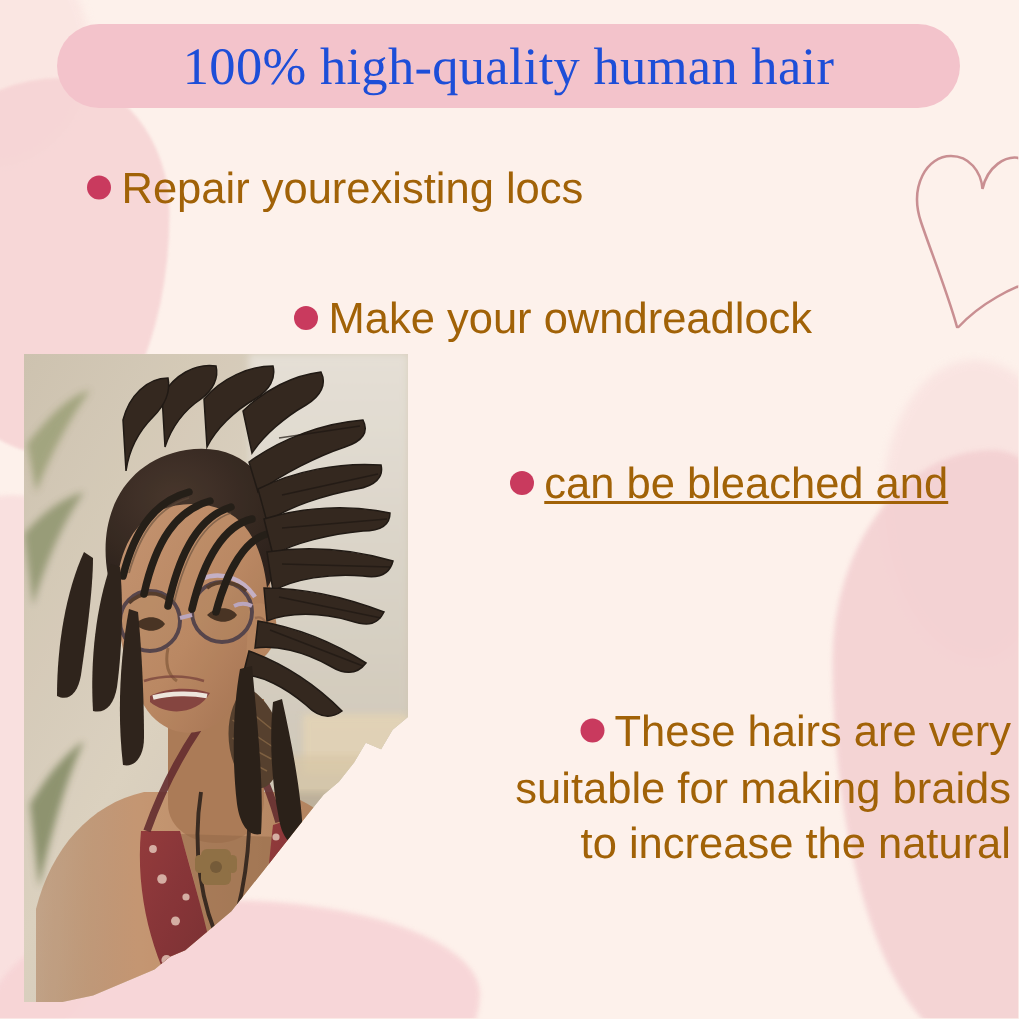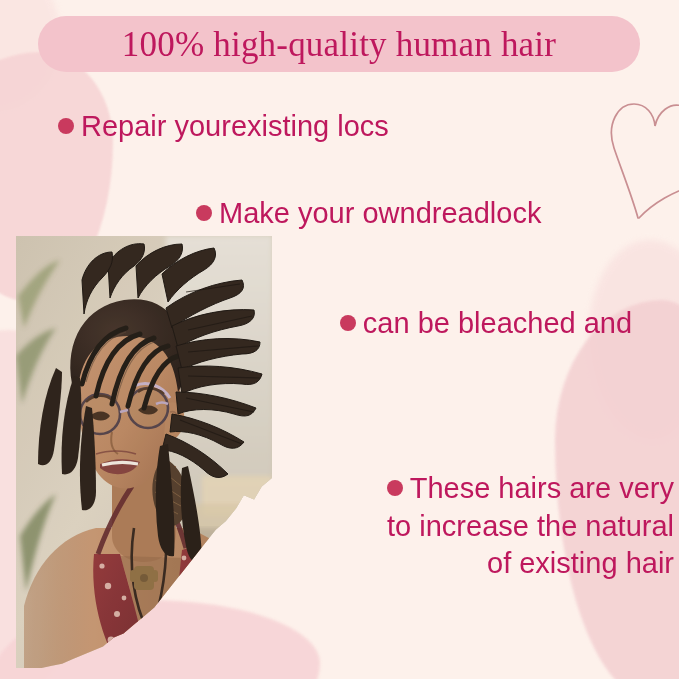--- a/index.html
+++ b/index.html
@@ -97,21 +97,21 @@
     background: #f3c3cb;
     border-radius: 28px;
     display: flex;
     align-items: center;
     justify-content: center;
   }
   .header-title {
     font-family: "Liberation Serif", "DejaVu Serif", serif;
     font-size: 35px;
     line-height: 1;
-    color: #be185d;
+    color: #1d4ed8;
     letter-spacing: .2px;
     white-space: nowrap;
   }
 
   
   .heart-doodle {
     position: absolute;
     left: 592px;
     top: 92px;
     width: 110px;
@@ -138,36 +138,36 @@
   }
   .photo-svg {
     display: block;
     width: 256px;
     height: 432px;
   }
 
   
   .bullet-block {
     position: absolute;
-    color: #be185d;
+    color: #a16207;
     font-size: 29px;
     line-height: 1.30;
   }
   .bullet-block .dot {
     display: inline-block;
     width: 16px;
     height: 16px;
     border-radius: 50%;
     background: #c93a5e;
     margin-right: 7px;
     vertical-align: 2px;
   }
   .b1 { left: 58px;  top: 108px; width: 470px; text-align: left; }
   .b2 { left: 196px; top: 195px; width: 430px; text-align: left; }
-  .b3 { left: 300px; top: 305px; width: 372px; text-align: center; }
+  .b3 { left: 300px; top: 305px; width: 372px; text-align: center; text-decoration: underline; }
   .b4 { left: 282px; top: 470px; width: 392px; text-align: right; }
   .b2 .line1, .b3 .line1, .b4 .line1 { display: block; }
   .bullet-block .line { display: block; }
 </style>
 </head>
 <body>
 
 <div id="poster">
 
   <div class="wash wash-topleft-corner"></div>
@@ -365,17 +365,17 @@
   <div class="bullet-block b2">
     <span class="line1"><span class="dot"></span><span>Make your owndreadlock</span></span>
   </div>
 
   <div class="bullet-block b3">
     <span class="line1"><span class="dot"></span><span>can be bleached and</span></span>
   </div>
 
   <div class="bullet-block b4">
     <span class="line1"><span class="dot"></span><span>These hairs are very</span></span>
+    <span class="line">suitable for making braids</span>
     <span class="line">to increase the natural</span>
-    <span class="line">of existing hair</span>
   </div>
 
 </div>
 
 </body></html>

